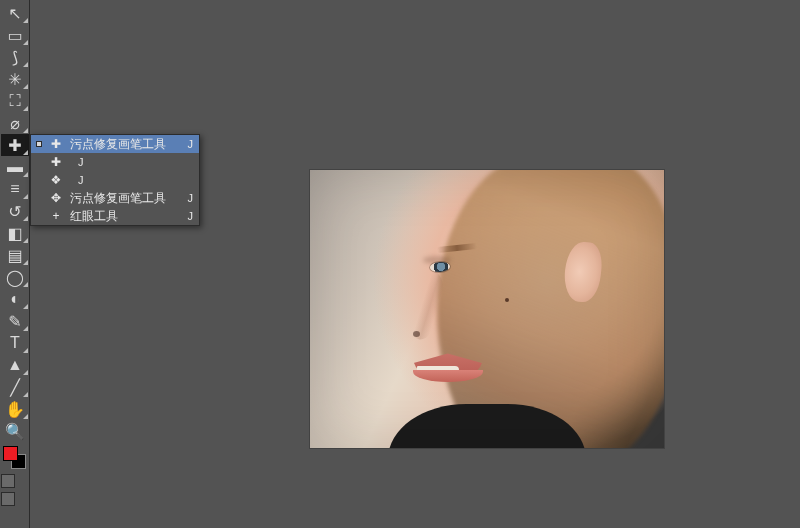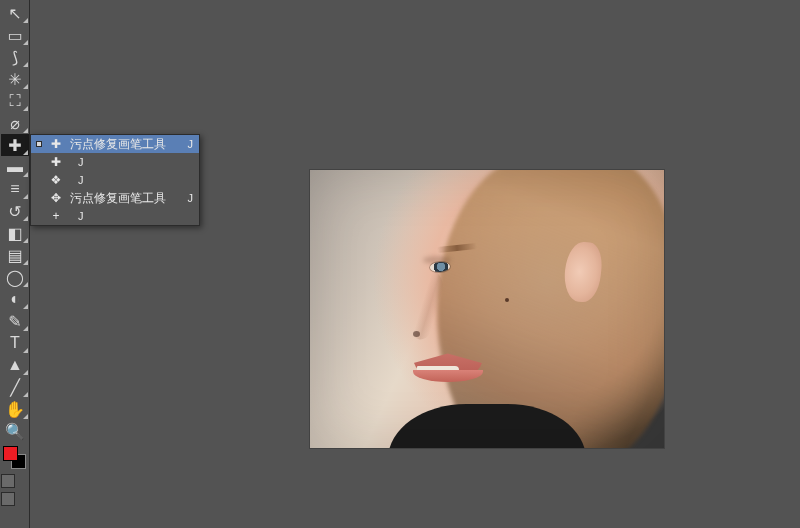--- a/index.html
+++ b/index.html
@@ -159,20 +159,21 @@
       </div>
       <div class="flyItem">
         <span class="flyDot"></span>
         <span class="flyIcon">✥</span>
         <span class="flyLabel">污点修复画笔工具</span>
         <span class="flyShort">J</span>
       </div>
       <div class="flyItem">
         <span class="flyDot"></span>
         <span class="flyIcon">+</span>
+        <span class="flyLabel">红眼工具</span>
         <span class="flyShort">J</span>
       </div>
     </div>
 
   <div class="imgFrame">
     <div class="portrait">
       <div class="hair"></div>
       <div class="ear"></div>
       <div class="lidshadow"></div>
       <div class="brow"></div>

